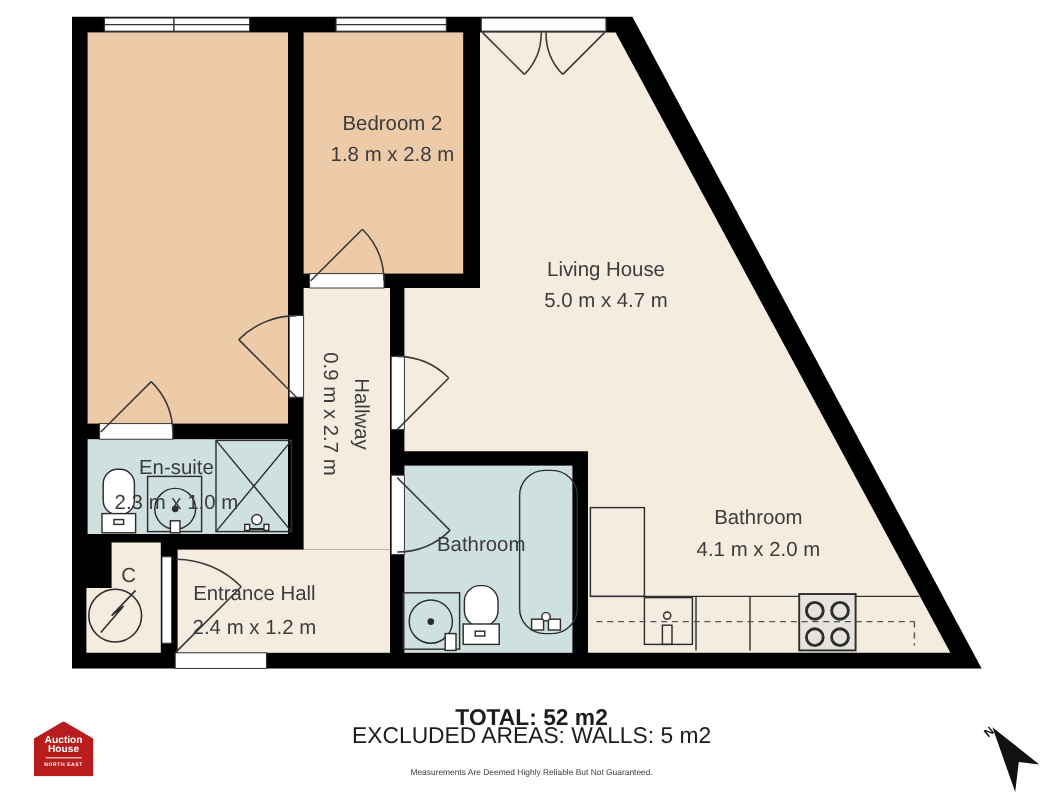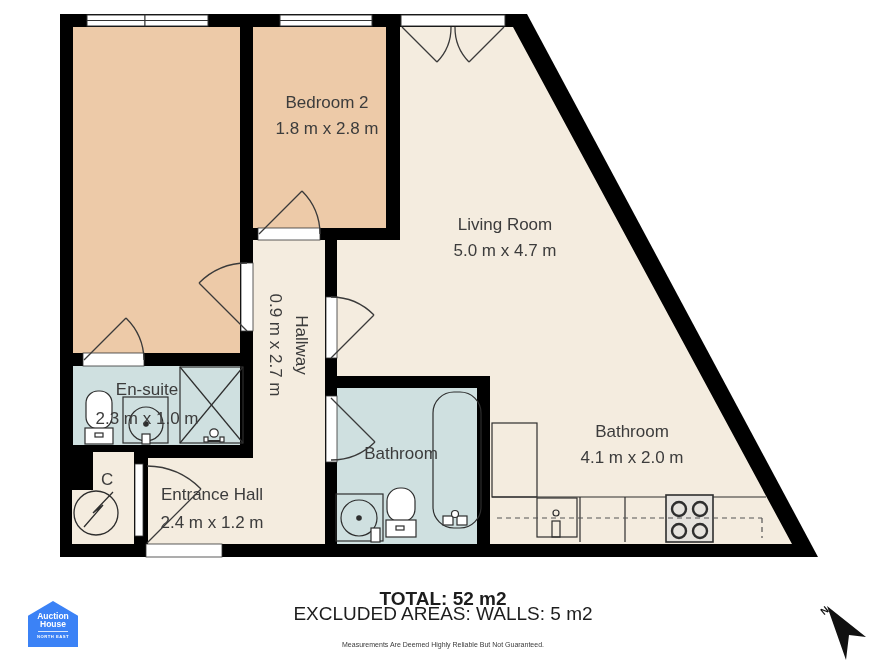--- a/index.html
+++ b/index.html
@@ -9,21 +9,21 @@
   .room-label{position:absolute;text-align:center;color:#3c3c3c;font-size:17px;line-height:26px;
     white-space:nowrap;pointer-events:none;}
   .room-label .dims{font-size:17px;}
   .rot90{transform:rotate(90deg);transform-origin:center center;}
   .c-label{position:absolute;color:#3c3c3c;font-size:17px;}
   #summary{position:absolute;left:243px;top:591px;width:400px;text-align:center;color:#1d1d1d;
     font-size:19px;line-height:15px;}
   #summary .total{font-weight:700;}
   #disclaimer{position:absolute;left:193px;top:641px;width:500px;text-align:center;color:#3a3a3a;
     font-size:7px;}
-  #logo{position:absolute;left:28px;top:601px;width:50px;height:46px;background:#3b82f6;
+  #logo{position:absolute;left:28px;top:601px;width:50px;height:46px;background:#b91c1c;
     clip-path:polygon(50% 0%, 100% 32%, 100% 100%, 0% 100%, 0% 32%);
     text-align:center;color:#ffffff;}
   #logo .l1{margin-top:12px;font-size:8.5px;font-weight:700;line-height:7.5px;}
   #logo .l2{font-size:8.5px;font-weight:700;line-height:7.5px;}
   #logo .divider{width:30px;height:1px;background:rgba(255,255,255,.8);margin:2.5px auto 2px auto;}
   #logo .l3{font-size:4.2px;font-weight:700;letter-spacing:.5px;}
   #north-label{position:absolute;left:821px;top:605px;font-size:10px;font-weight:700;color:#111;
     transform:rotate(-40deg);}
 </style>
 </head>
@@ -138,21 +138,21 @@
     </g>
 
     <polygon points="827,606 866,637 849,635 846,660" fill="#111111"></polygon>
   </svg>
 
   <div class="room-label" style="left:217px;top:90px;width:220px;">
     <div>Bedroom 2</div>
     <div class="dims">1.8 m x 2.8 m</div>
   </div>
   <div class="room-label" style="left:395px;top:212px;width:220px;">
-    <div>Living Room</div>
+    <div>Living House</div>
     <div class="dims">5.0 m x 4.7 m</div>
   </div>
   <div class="room-label rot90" style="left:223px;top:319px;width:130px;">
     <div>Hallway</div>
     <div class="dims">0.9 m x 2.7 m</div>
   </div>
   <div class="room-label" style="left:37px;top:375px;width:220px;line-height:29px;">
     <div>En-suite</div>
     <div class="dims">2.3 m x 1.0 m</div>
   </div>

